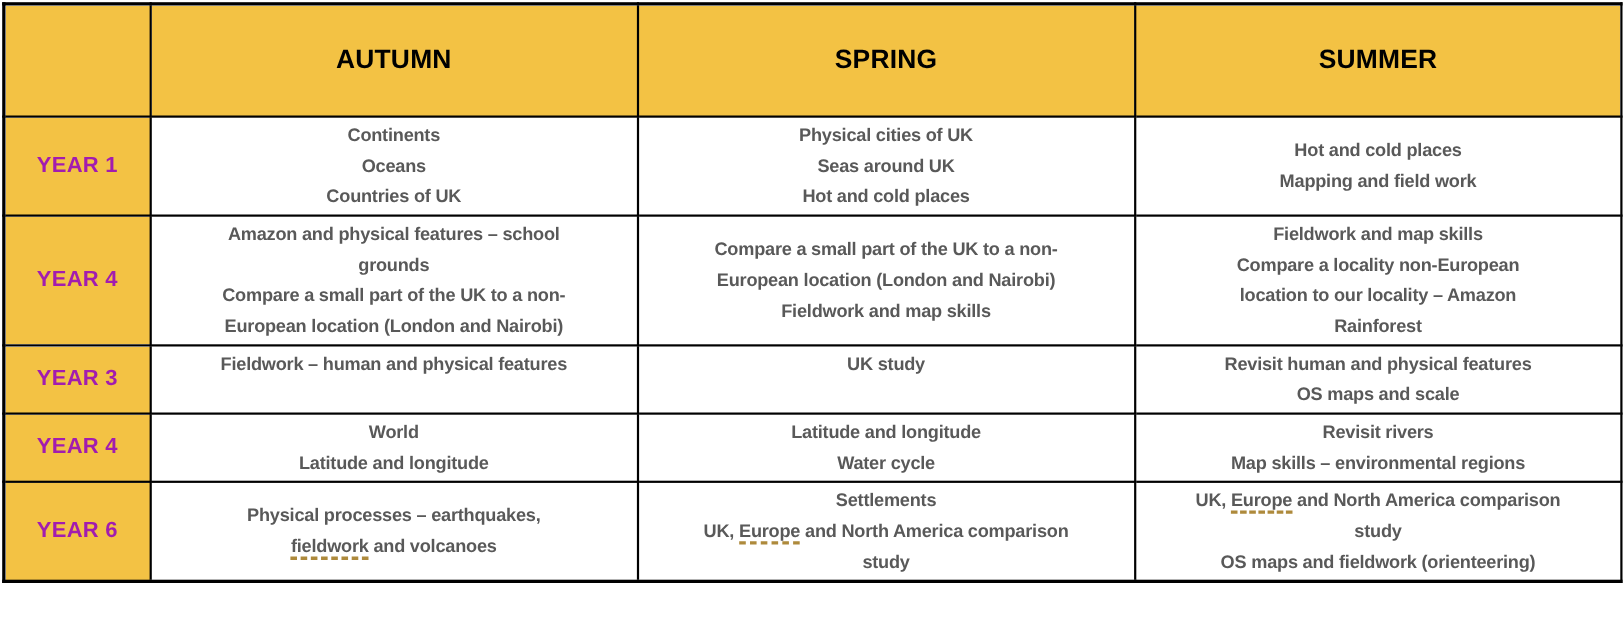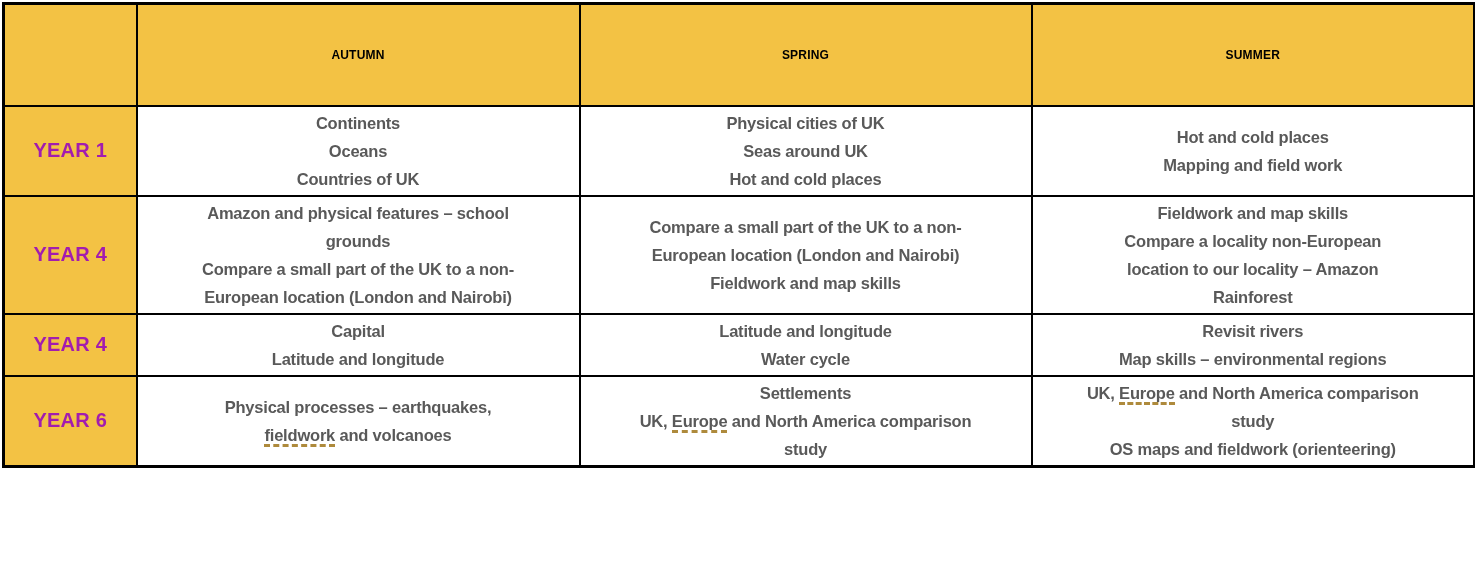--- a/index.html
+++ b/index.html
@@ -36,21 +36,21 @@
   th, td {
     border: 2px solid var(--border-color);
     text-align: center;
     vertical-align: middle;
     padding: 2px 8px;
     overflow: hidden;
   }
   thead th {
     background: var(--header-bg);
     color: #000;
-    font-size: 12px;
+    font-size: 24px;
     font-weight: bold;
     height: 102px;
     letter-spacing: 0.2px;
   }
   tbody th.year-cell {
     background: var(--header-bg);
     color: #a21caf;
     font-size: 20px;
     font-weight: bold;
     letter-spacing: 0.2px;
@@ -126,24 +126,39 @@
             <div class="line">European location (London and Nairobi)</div>
             <div class="line">Fieldwork and map skills</div>
           </td>
           <td class="term-cell">
             <div class="line">Fieldwork and map skills</div>
             <div class="line">Compare a locality non-European</div>
             <div class="line">location to our locality – Amazon</div>
             <div class="line">Rainforest</div>
           </td>
         </tr>
+        <tr class="r2">
+          <th class="year-cell">YEAR 3</th>
+          <td class="term-cell">
+            <div class="line">Fieldwork – human and physical features</div>
+            <div class="line">&nbsp;</div>
+          </td>
+          <td class="term-cell">
+            <div class="line">UK study</div>
+            <div class="line">&nbsp;</div>
+          </td>
+          <td class="term-cell">
+            <div class="line">Revisit human and physical features</div>
+            <div class="line">OS maps and scale</div>
+          </td>
+        </tr>
         <tr class="r3">
           <th class="year-cell">YEAR 4</th>
           <td class="term-cell">
-            <div class="line">Capital</div>
+            <div class="line">World</div>
             <div class="line">Latitude and longitude</div>
           </td>
           <td class="term-cell">
             <div class="line">Latitude and longitude</div>
             <div class="line">Water cycle</div>
           </td>
           <td class="term-cell">
             <div class="line">Revisit rivers</div>
             <div class="line">Map skills – environmental regions</div>
           </td>

